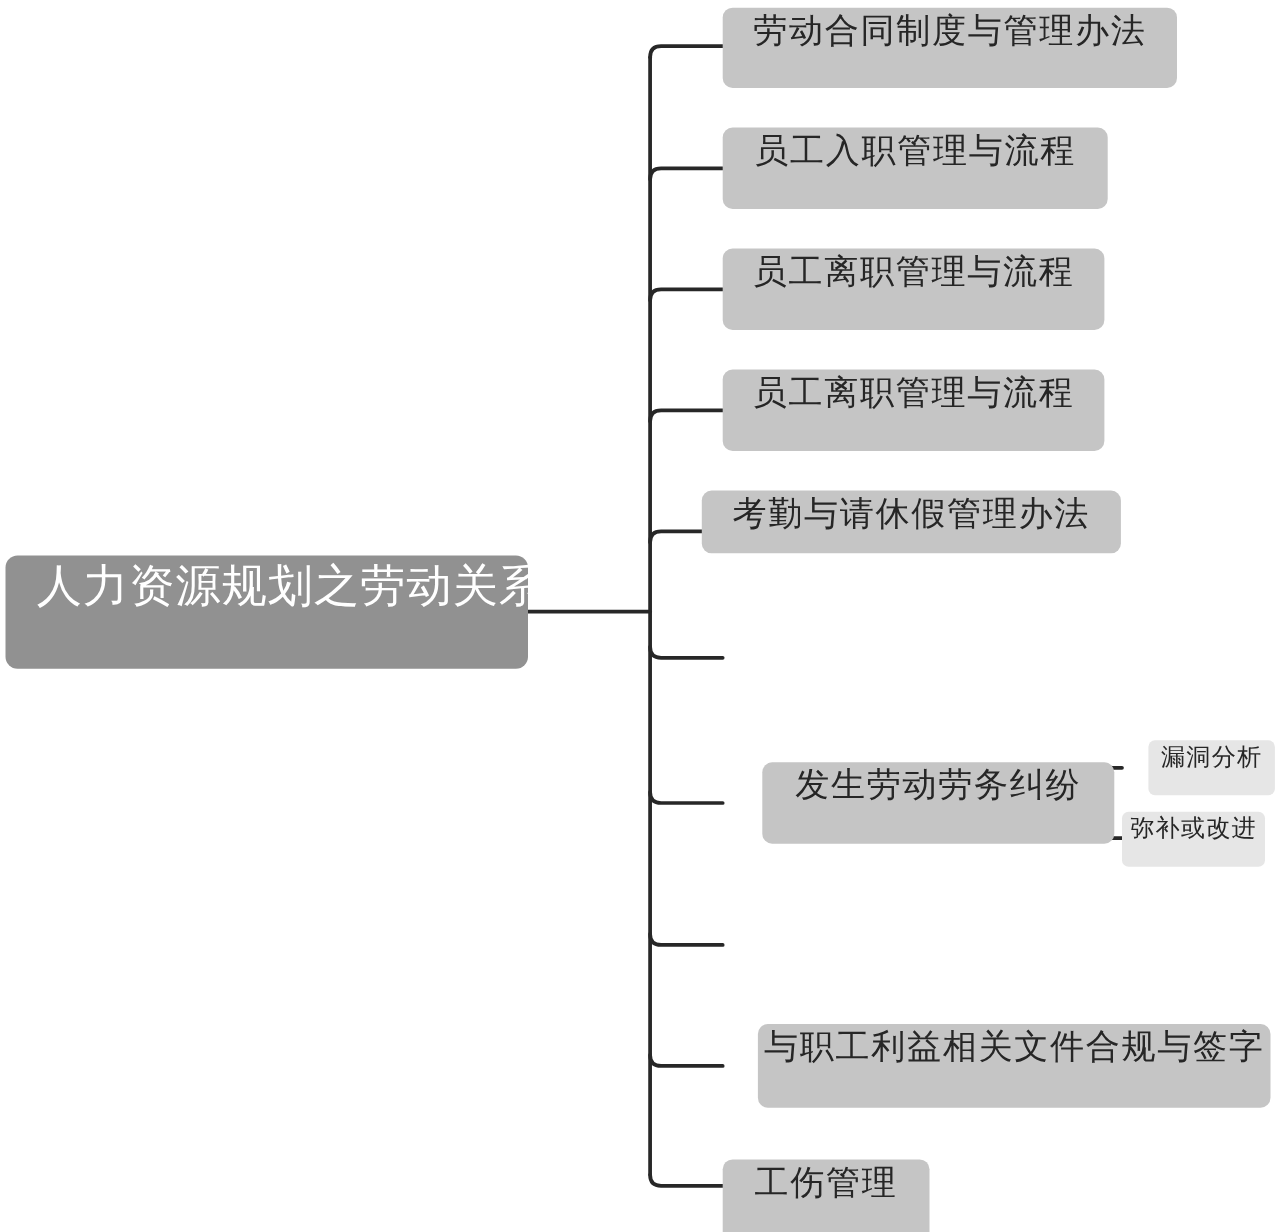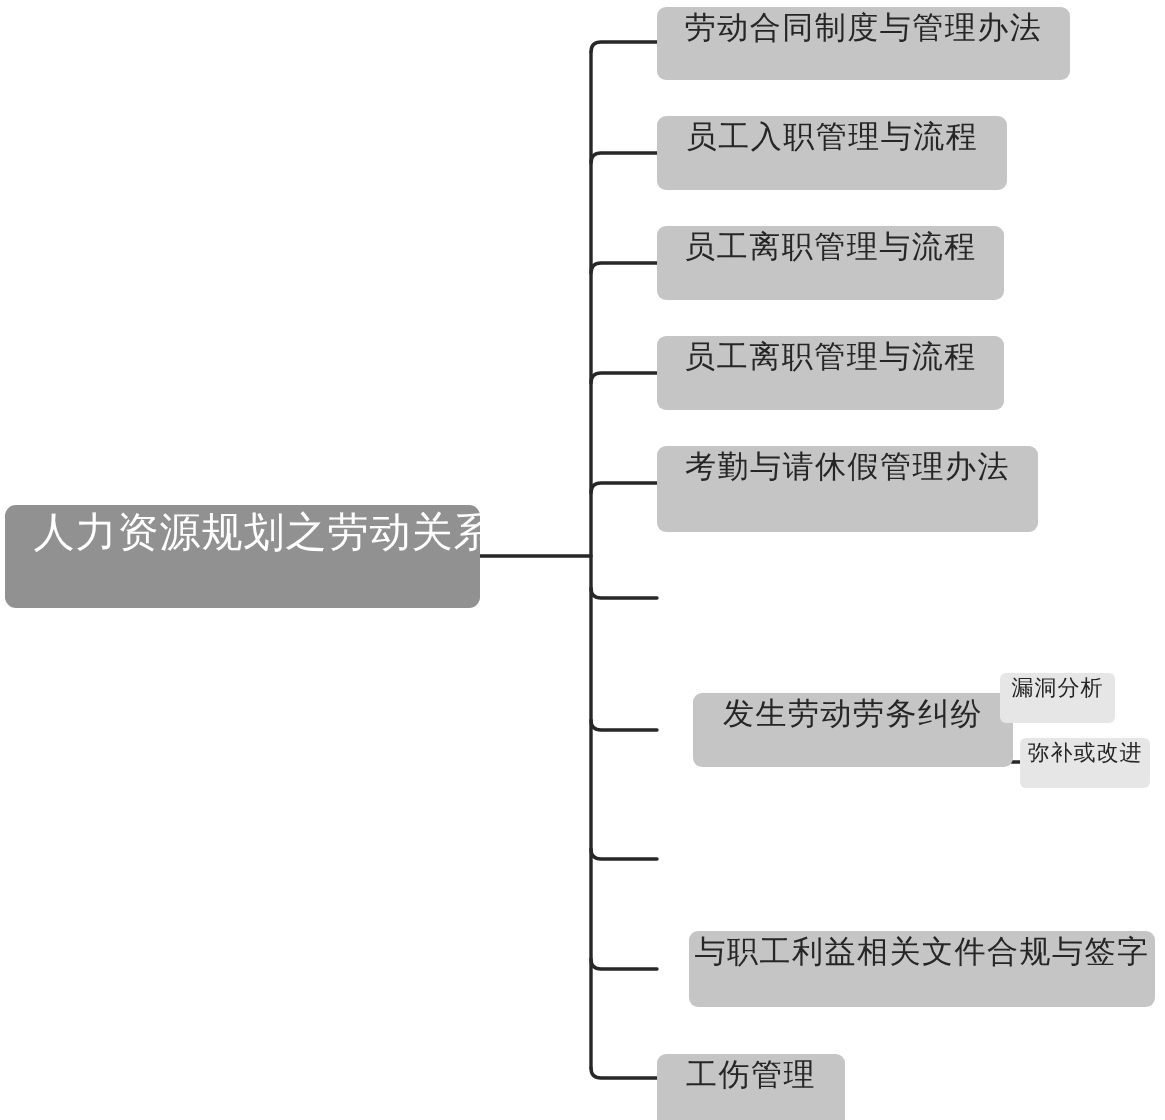--- a/index.html
+++ b/index.html
@@ -116,39 +116,39 @@
   </div>
 
   <div class="node node-branch" style="left:657px; top:226px; width:347px; height:74px;">
     <span>员工离职管理与流程</span>
   </div>
 
   <div class="node node-branch" style="left:657px; top:336px; width:347px; height:74px;">
     <span>员工离职管理与流程</span>
   </div>
 
-  <div class="node node-branch" style="left:657px; top:446px; width:381px; height:86px;">
+  <div class="node node-branch" style="left:638px; top:446px; width:381px; height:57px;">
     <span>考勤与请休假管理办法</span>
   </div>
 
 
   <div class="node node-branch" style="left:657px; top:693px; width:320px; height:74px;margin-left:36px;">
     <span>发生劳动劳务纠纷</span>
   </div>
 
 
   <div class="node node-branch" style="left:657px; top:931px; width:466px; height:76px;margin-left:32px;">
     <span>与职工利益相关文件合规与签字</span>
   </div>
 
   <div class="node node-branch" style="left:657px; top:1042px; width:188px; height:78px;margin-top:12px;">
     <span>工伤管理</span>
   </div>
 
-  <div class="node node-leaf" style="left:1000px; top:673px; width:115px; height:50px;">
+  <div class="node node-leaf" style="left:1044px; top:673px; width:115px; height:50px;">
     <span>漏洞分析</span>
   </div>
 
   <div class="node node-leaf" style="left:1020px; top:738px; width:130px; height:50px;">
     <span>弥补或改进</span>
   </div>
 
 </div>
 
 </body></html>

